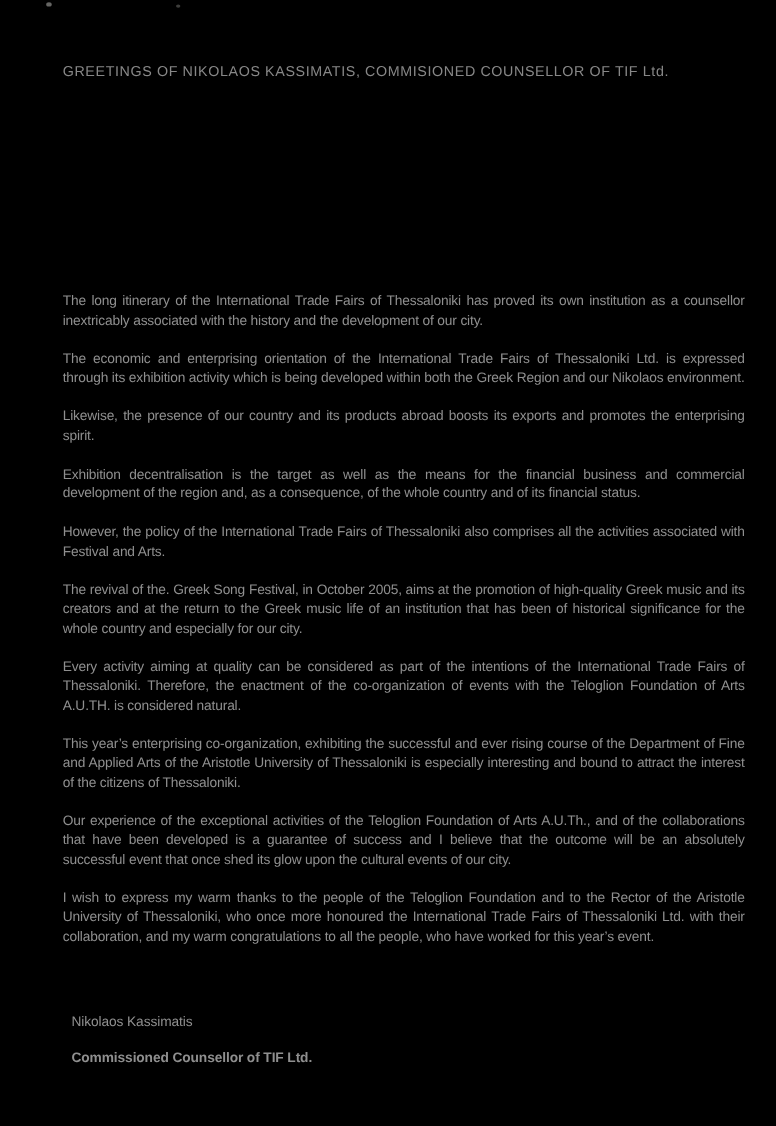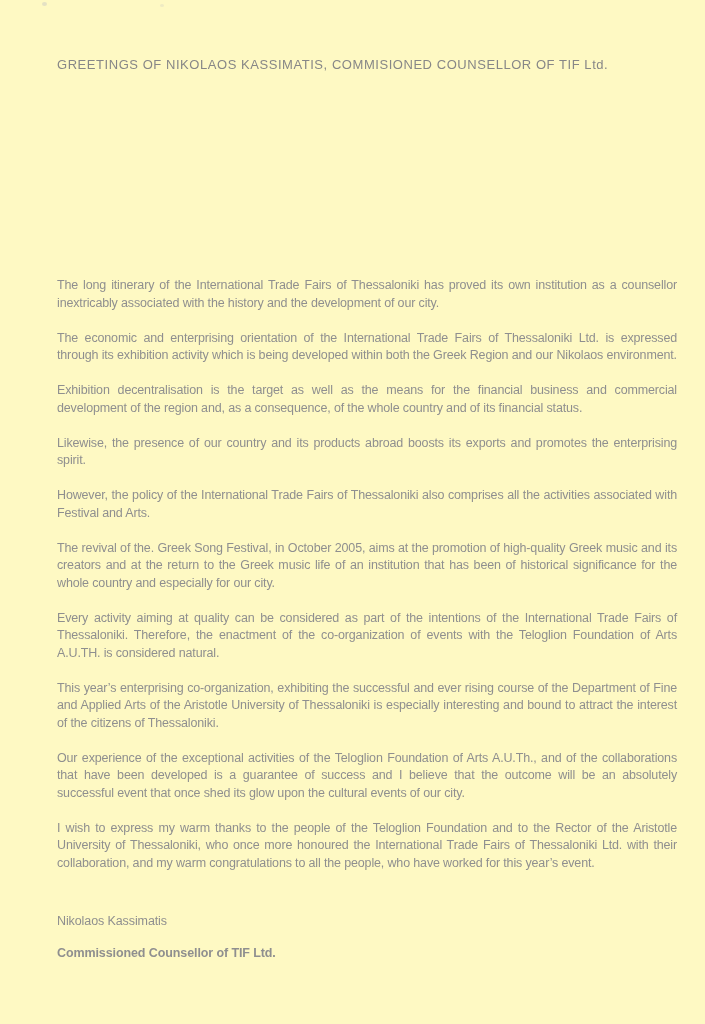--- a/index.html
+++ b/index.html
@@ -10,21 +10,21 @@
     width: 705px;
     height: 1024px;
     background: #fbfbf9;
     font-family: "Liberation Sans", sans-serif;
     overflow: hidden;
   }
   .page {
     position: relative;
     width: 705px;
     height: 1024px;
-    background: #fef9c3;
+    background: #000000;
   }
   .scan-speck {
     position: absolute;
     background: #c9c9c5;
     opacity: 0.5;
     border-radius: 50%;
   }
   .speck-1 { left: 42px; top: 2px; width: 5px; height: 4px; }
   .speck-2 { left: 160px; top: 4px; width: 4px; height: 3px; opacity: 0.3; }
   .title {
@@ -37,38 +37,37 @@
     letter-spacing: 0.55px;
     color: #878787;
     white-space: nowrap;
     line-height: 17px;
   }
   .content {
     position: absolute;
     left: 57px;
     top: 265px;
     width: 620px;
-    margin-top: 12px;
   }
   .para {
     margin: 0 0 17.5px 0;
     font-size: 12.5px;
     letter-spacing: -0.15px;
     line-height: 17.5px;
     color: #8f8f8f;
     text-align: justify;
   }
   .signature {
     position: absolute;
     left: 57px;
     top: 913px;
     width: 400px;
   }
   .sig-line {
-    margin: 0;
+    margin: 8px;
     font-size: 12.5px;
     letter-spacing: -0.1px;
     line-height: 17.5px;
     color: #8f8f8f;
   }
   .sig-role {
     margin-top: 14px;
     font-weight: bold;
   }
 </style>
@@ -78,22 +77,22 @@
 <div class="page">
 
   <div class="scan-speck speck-1"></div>
   <div class="scan-speck speck-2"></div>
 
   <h1 class="title">GREETINGS OF NIKOLAOS KASSIMATIS, COMMISIONED COUNSELLOR OF TIF Ltd.</h1>
 
   <div class="content">
     <p class="para">The long itinerary of the International Trade Fairs of Thessaloniki has proved its own institution as a counsellor inextricably associated with the history and the development of our city.</p>
     <p class="para">The economic and enterprising orientation of the International Trade Fairs of Thessaloniki Ltd. is expressed through its exhibition activity which is being developed within both the Greek Region and our Nikolaos environment.</p>
+    <p class="para">Likewise, the presence of our country and its products abroad boosts its exports and promotes the enterprising spirit.</p>
     <p class="para">Exhibition decentralisation is the target as well as the means for the financial business and commercial development of the region and, as a consequence, of the whole country and of its financial status.</p>
-    <p class="para">Likewise, the presence of our country and its products abroad boosts its exports and promotes the enterprising spirit.</p>
     <p class="para">However, the policy of the International Trade Fairs of Thessaloniki also comprises all the activities associated with Festival and Arts.</p>
     <p class="para">The revival of the. Greek Song Festival, in October 2005, aims at the promotion of high-quality Greek music and its creators and at the return to the Greek music life of an institution that has been of historical significance for the whole country and especially for our city.</p>
     <p class="para">Every activity aiming at quality can be considered as part of the intentions of the International Trade Fairs of Thessaloniki. Therefore, the enactment of the co-organization of events with the Teloglion Foundation of Arts A.U.TH. is considered natural.</p>
     <p class="para">This year’s enterprising co-organization, exhibiting the successful and ever rising course of the Department of Fine and Applied Arts of the Aristotle University of Thessaloniki is especially interesting and bound to attract the interest of the citizens of Thessaloniki.</p>
     <p class="para">Our experience of the exceptional activities of the Teloglion Foundation of Arts A.U.Th., and of the collaborations that have been developed is a guarantee of success and I believe that the outcome will be an absolutely successful event that once shed its glow upon the cultural events of our city.</p>
     <p class="para">I wish to express my warm thanks to the people of the Teloglion Foundation and to the Rector of the Aristotle University of Thessaloniki, who once more honoured the International Trade Fairs of Thessaloniki Ltd. with their collaboration, and my warm congratulations to all the people, who have worked for this year’s event.</p>
   </div>
 
   <div class="signature">
     <p class="sig-line">Nikolaos Kassimatis</p>

